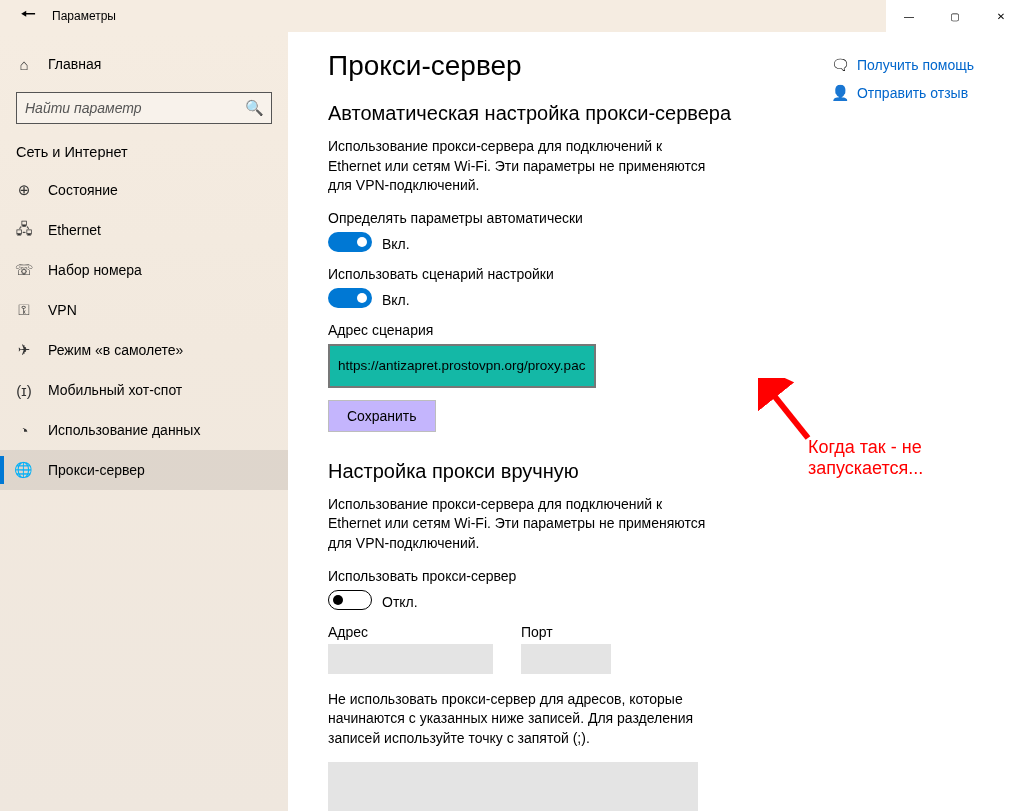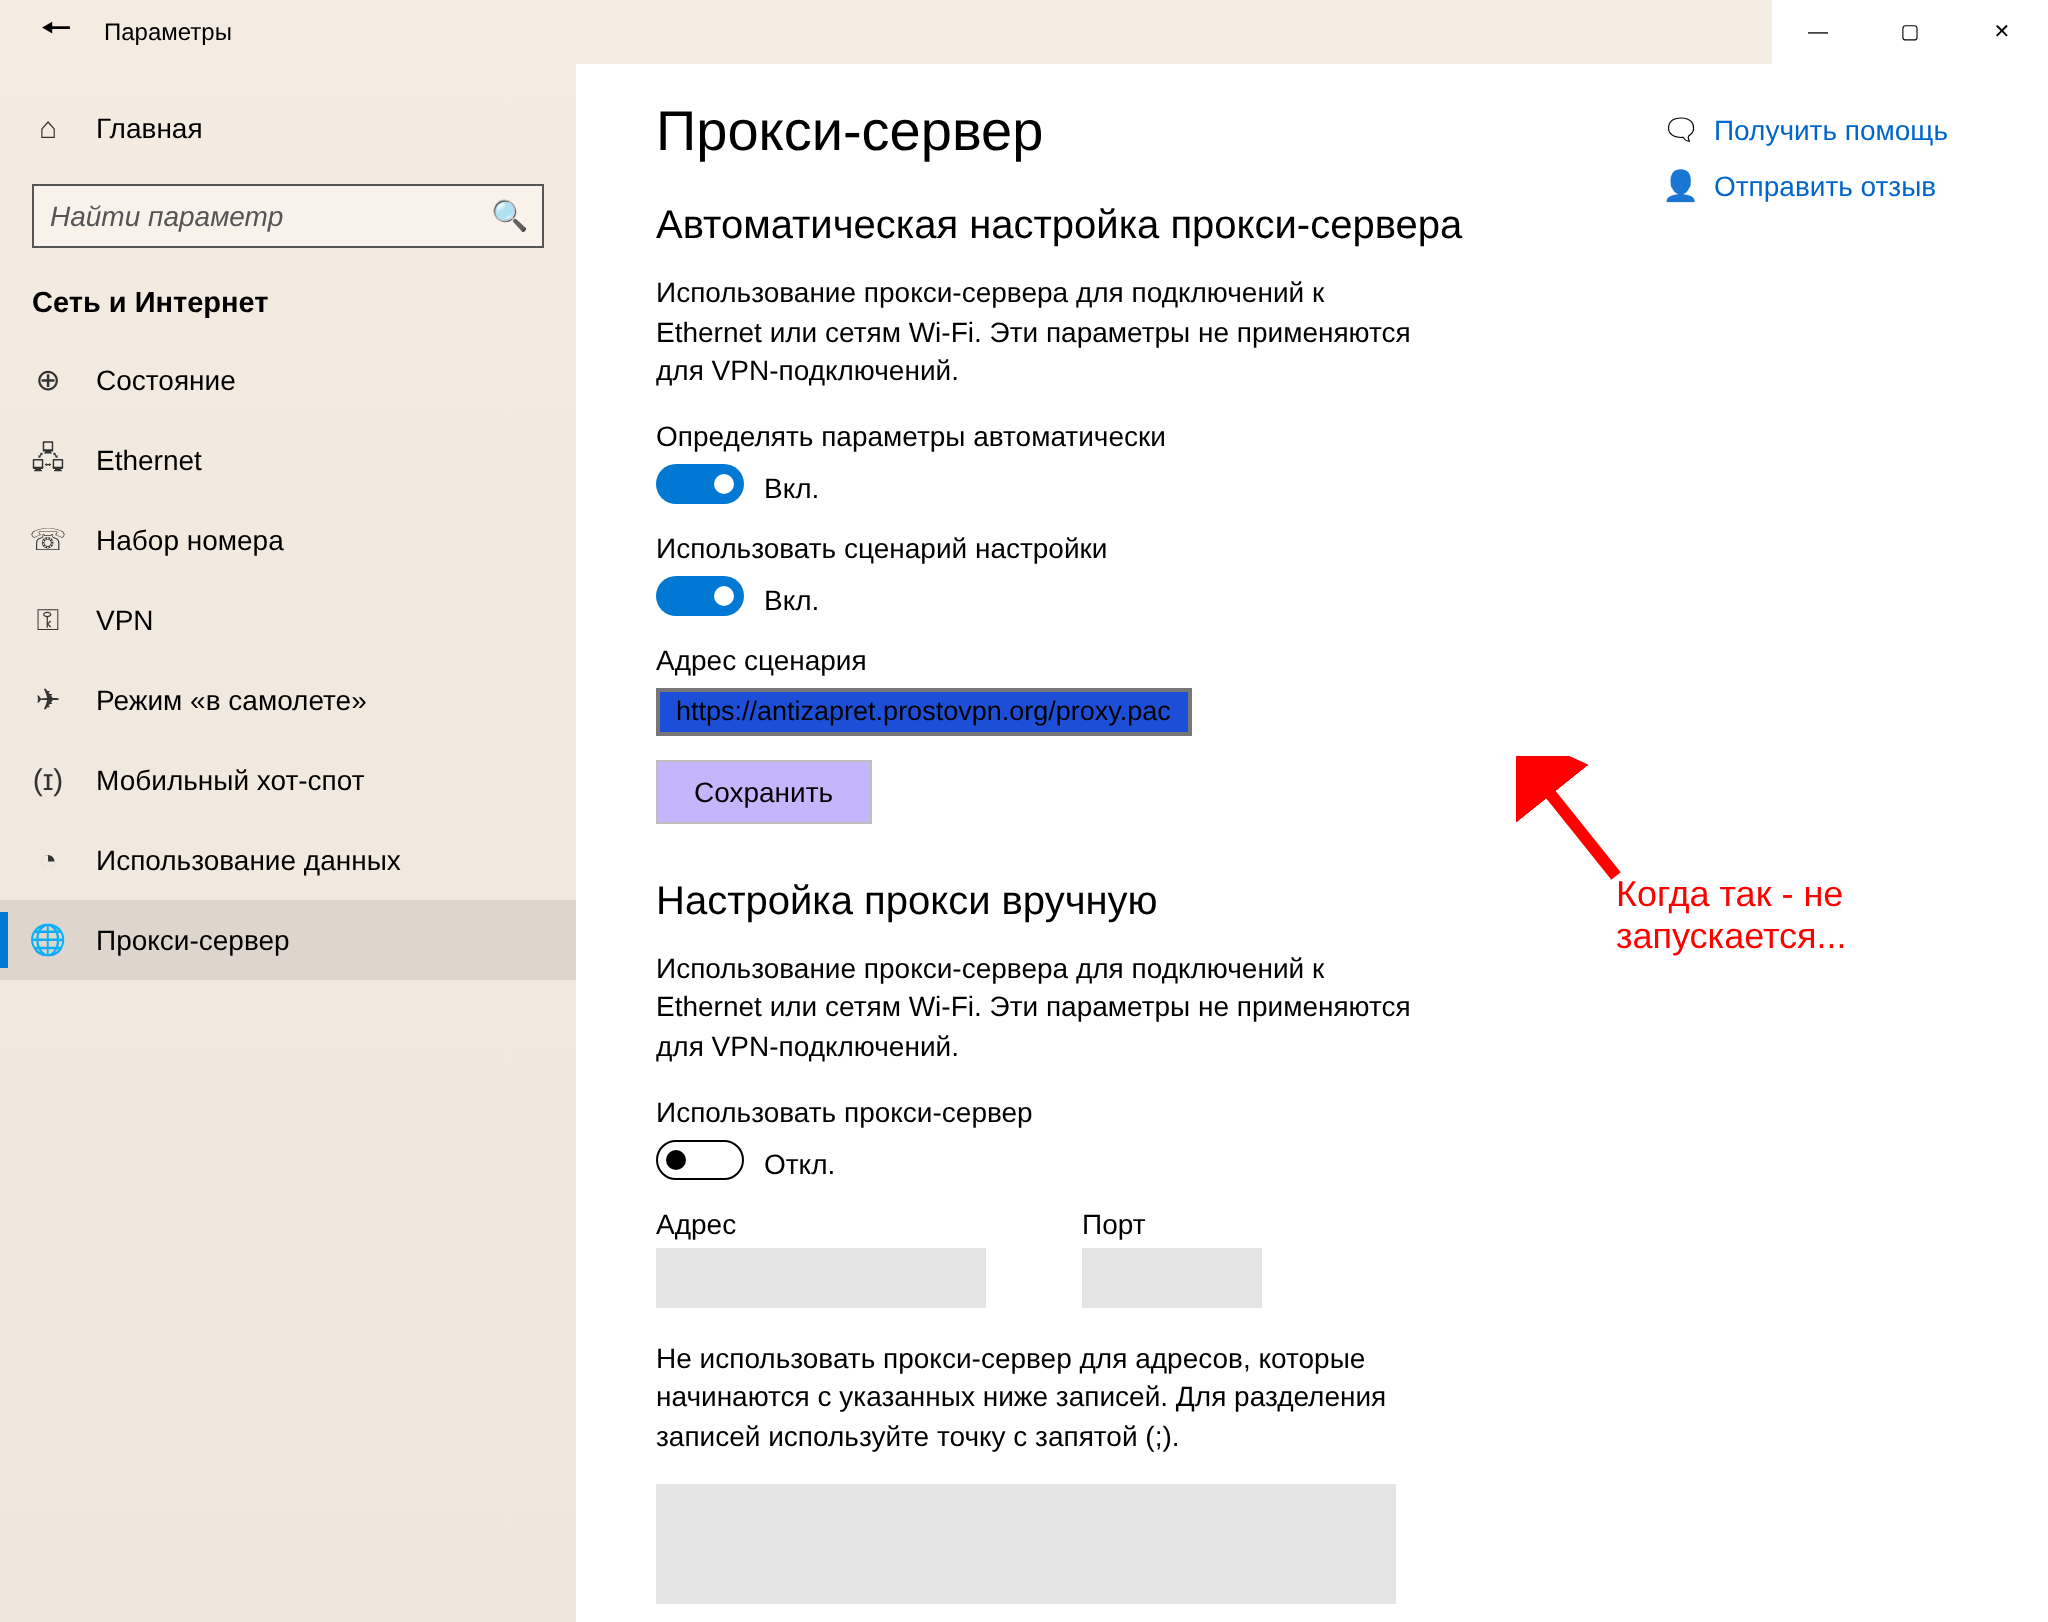--- a/index.html
+++ b/index.html
@@ -70,21 +70,21 @@
     display:flex; align-items:center; padding:0 8px;
     justify-content: space-between;
     font-size:14px;
   }
   .searchbox input {
     border:none; background:transparent; outline:none; width: 100%;
     font-size:14px; font-family: inherit;
   }
   .searchbox input::placeholder { color:#555; font-style: italic; }
   .section-head {
-    padding: 4px 16px 10px; font-weight:700; font-size:14.5px;
+    padding: 4px 16px 10px; font-weight:400; font-size:14.5px;
   }
   .content {
     flex:1; padding: 18px 40px;
     background:#fff;
     position:relative;
     overflow:hidden;
   }
   .page-title { font-size: 28px; font-weight: 400; margin-bottom: 20px; }
   .section-title { font-size: 20px; font-weight: 400; margin: 6px 0 12px; }
   .body-text { font-size: 14px; color:#000; max-width: 390px; line-height:1.4; margin-bottom:14px; }
@@ -96,35 +96,35 @@
   }
   .toggle.on { background:#0078d4; }
   .toggle.off { background:#fff; border:1px solid #000; }
   .toggle .knob {
     position:absolute; width:10px; height:10px; border-radius:50%;
     top:5px; background:#fff;
   }
   .toggle.on .knob { right:5px; }
   .toggle.off .knob { left:4px; top:4px; background:#000; }
   .text-input {
-    width: 268px; height:24px;
-    border:2px solid #777; background:#1d4ed8;
+    width: 268px; height:44px;
+    border:2px solid #777; background:#14b8a6;
     padding:0 8px; font-size:13.5px;
     font-family:inherit;
     margin-bottom:12px;
   }
   .save-btn {
     background:#c4b5fd; border:1px solid #bdbdbd; height:32px;
     padding: 0 18px; font-size:14px;
   }
   .disabled-input {
     background:#e4e4e4; height:30px; width:165px;
   }
   .disabled-input.small { width:90px; }
-  .addr-port-row { display:flex; gap: 48px; margin-top:2px; margin-bottom:16px; }
+  .addr-port-row { display:flex; gap: 28px; margin-top:2px; margin-bottom:16px; }
   .addr-col { display:flex; flex-direction:column; gap:4px; }
   .bypass-box { width:370px; height:60px; background:#e4e4e4; margin-bottom:16px; }
   .help-pane {
     position:absolute; top:24px; right:50px;
     display:flex; flex-direction:column; gap:10px;
   }
   .help-link { color:#0066cc; font-size:14px; text-decoration:none; display:flex; gap:10px; align-items:center; }
   .help-icon { color:#000; font-family:"Segoe MDL2 Assets","Segoe UI Symbol",sans-serif; font-size:15px; width:16px; }
   .annotation-arrow {
     position:absolute; left:470px; top:346px;

